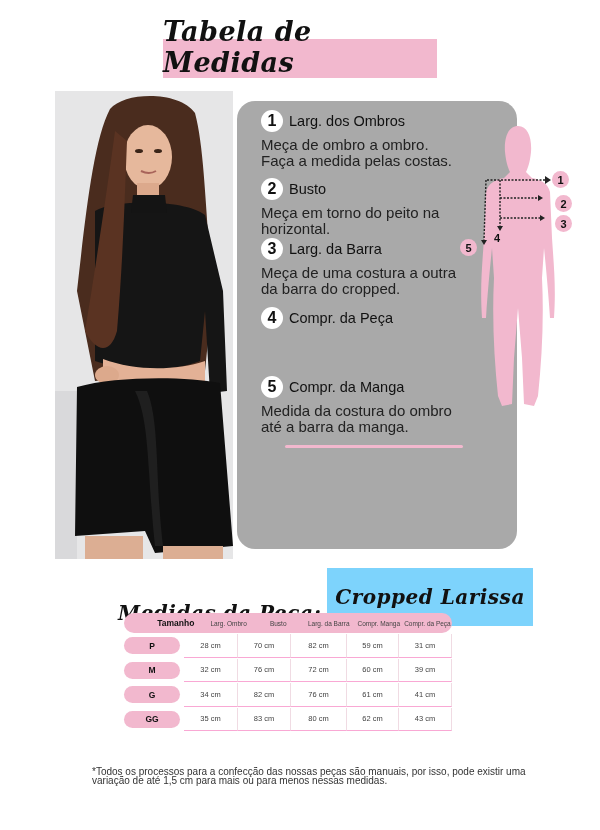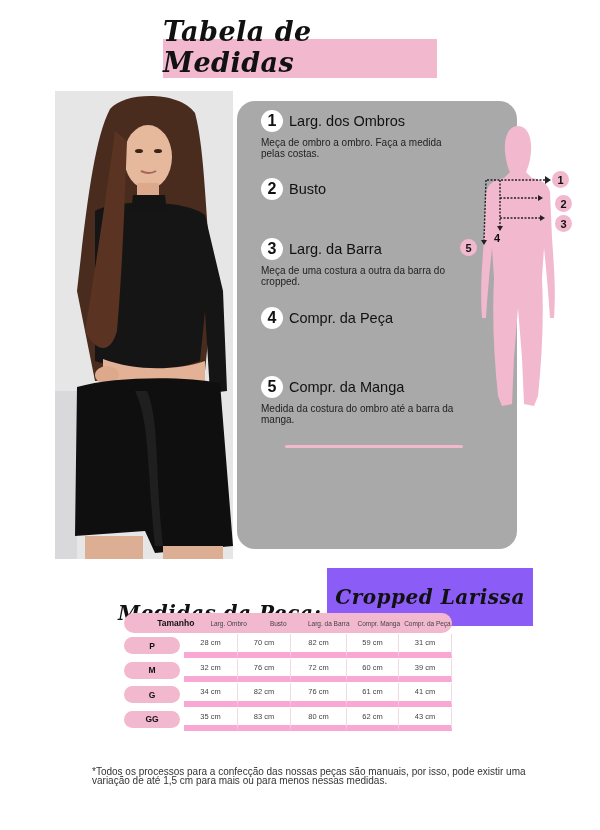--- a/index.html
+++ b/index.html
@@ -25,53 +25,53 @@
       background: #a9a9a9; border-radius: 18px;
     }
     .measure { position: absolute; left: 24px; }
     .measure-head { display: flex; align-items: center; gap: 6px; }
     .num-badge {
       width: 22px; height: 22px; border-radius: 50%; background: #fff;
       display: flex; align-items: center; justify-content: center;
       font-weight: bold; font-size: 16px; color: #111;
     }
     .measure-title { font-size: 14.5px; color: #111; }
-    .measure-desc { font-size: 10px; line-height: 11px; color: #222; margin-top: 5px; width: 200px; }
+    .measure-desc { font-size: 15px; line-height: 16px; color: #222; margin-top: 5px; width: 200px; }
 
     .divider { position: absolute; left: 48px; top: 344px; width: 178px; height: 3px; background: #f2b8ce; border-radius: 2px; }
     .stats { position: absolute; left: 30px; top: 361px; list-style: none; }
     .stats li { font-size: 9.5px; font-weight: bold; line-height: 12.5px; color: #111; }
     .stats li::before { content: "•"; margin-right: 8px; }
 
     .silhouette { position: absolute; left: 460px; top: 118px; width: 130px; height: 292px; }
     .callout {
       position: absolute; width: 17px; height: 17px; border-radius: 50%; background: #f2b8ce;
       display: flex; align-items: center; justify-content: center; font-size: 11px; font-weight: bold; color: #111;
     }
     .callout-plain { position: absolute; font-size: 11px; font-weight: bold; color: #111; }
 
     .sub-title { position: absolute; left: 118px; top: 568px; display: flex; align-items: center; gap: 6px; }
     .sub-title .plain { font-size: 20px; color: #111; margin-top: 32px; }
-    .sub-title .pink { background: #8b5cf6; padding: 17px 8px; font-size: 20px; color: #111; }
+    .sub-title .pink { background: #7dd3fc; padding: 17px 8px; font-size: 20px; color: #111; }
 
     .size-table { position: absolute; left: 124px; top: 613px; width: 328px; }
     .t-header {
       display: flex; height: 20px; background: #f2b8ce; border-radius: 10px; align-items: center;
     }
     .t-header div { font-size: 6.5px; color: #444; text-align: center; line-height: 7px; }
     .t-header .c0 { width: 60px; font-size: 8.5px; font-weight: bold; color: #111; }
     .c0 { width: 60px; margin-left: 24px; } .c1 { width: 54px; } .c2 { width: 53px; } .c3 { width: 56px; } .c4 { width: 52px; } .c5 { width: 53px; }
     .t-row { display: flex; height: 23.5px; align-items: center; margin-top: 1px; }
     .t-row .size-pill {
       width: 56px; height: 17px; margin-right: 4px; border-radius: 9px; background: #f2b8ce;
       display: flex; align-items: center; justify-content: center; font-size: 8.5px; font-weight: bold; color: #111;
     }
     .t-row .cell {
       height: 100%; display: flex; align-items: center; justify-content: center;
-      font-size: 7.5px; color: #444; border-right: 1px solid #f0dbe3; border-bottom: 6px solid #f9a8d4;
+      font-size: 7.5px; color: #444; border-right: 1px solid #f0dbe3; border-bottom: 1px solid #f9a8d4;
     }
     .t-row .cell.c1 { width: 54px; border-left: none; }
 
     .footnote { position: absolute; left: 92px; top: 768px; width: 460px; font-size: 10px; line-height: 8.5px; color: #333; }
   </style>
 </head>
 <body>
 
 <div class="title-banner">
   <span class="script">Tabela de Medidas</span>
@@ -117,20 +117,21 @@
       <div class="measure-title">Larg. dos Ombros</div>
     </div>
     <div class="measure-desc">Meça de ombro a ombro. Faça a medida pelas costas.</div>
   </div>
 
   <div class="measure" style="top:77px;">
     <div class="measure-head">
       <div class="num-badge">2</div>
       <div class="measure-title">Busto</div>
     </div>
+    <div class="measure-desc">Meça em torno do peito na horizontal.</div>
   </div>
 
   <div class="measure" style="top:137px;">
     <div class="measure-head">
       <div class="num-badge">3</div>
       <div class="measure-title">Larg. da Barra</div>
     </div>
     <div class="measure-desc">Meça de uma costura a outra da barra do cropped.</div>
   </div>
 

